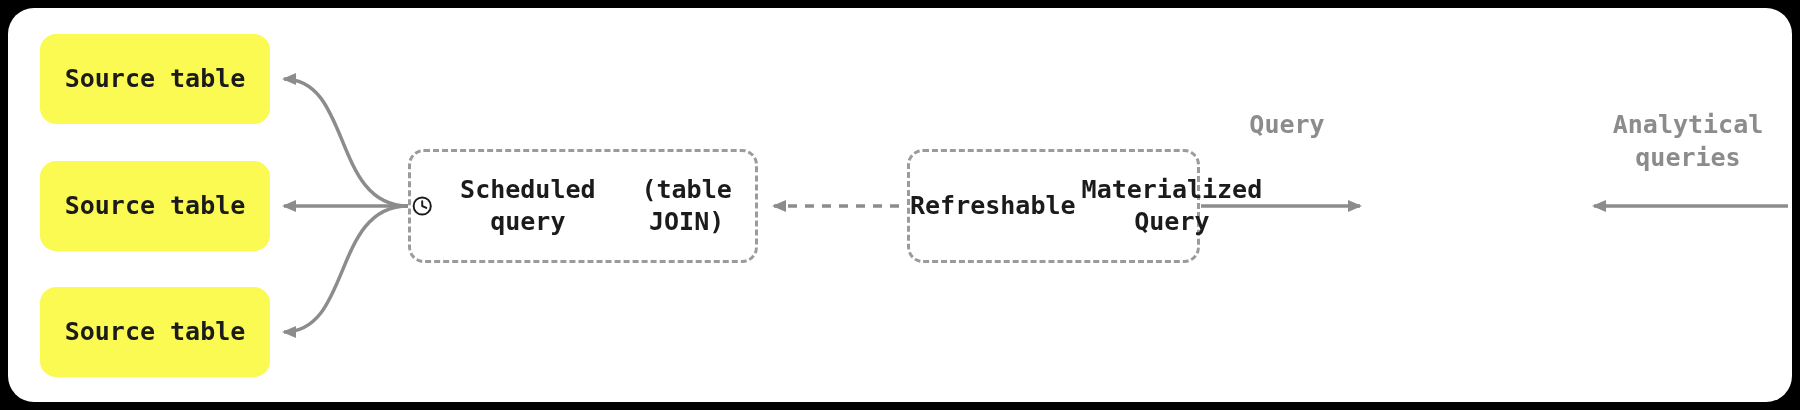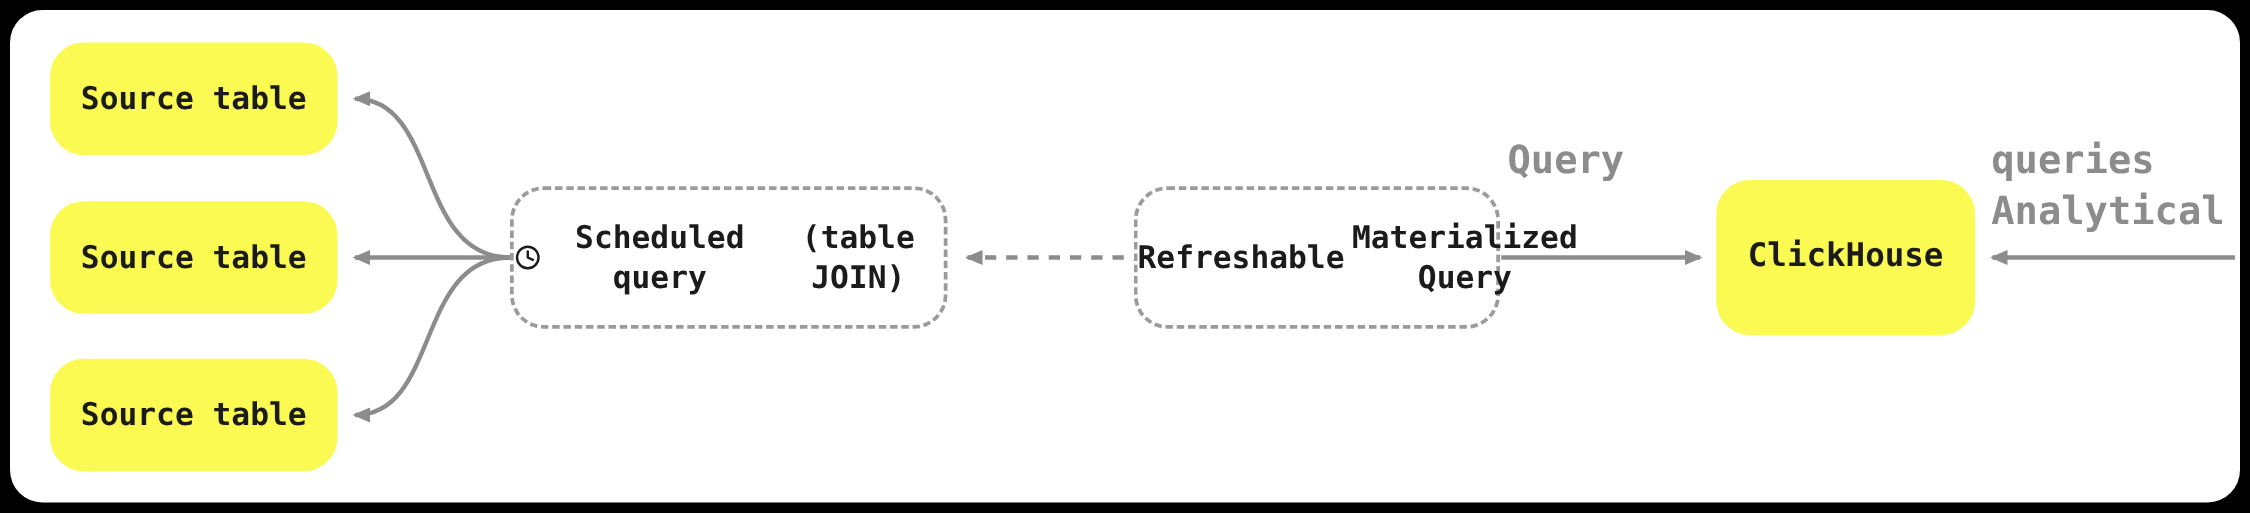--- a/index.html
+++ b/index.html
@@ -23,21 +23,21 @@
     z-index:1;
   }
   .node {
     position:absolute;
     display:flex;
     align-items:center;
     justify-content:center;
     font-weight:bold;
     font-size:25px;
     color:#1b1b1b;
-    border-radius:27px;
+    border-radius:16px;
     text-align:center;
     z-index:2;
     box-sizing:border-box;
     line-height:1.3;
   }
   .yellow { background:#FAFA52; }
   .dashed {
     background:#ffffff;
     border:3px dashed #9b9b9b;
     flex-direction:row;
@@ -55,22 +55,23 @@
     justify-content:center;
     gap:10px;
   }
   .clock {
     width:30px; height:30px;
     display:block;
   }
   .flow-label {
     position:absolute;
     font-weight:bold;
-    font-size:31px;
+    font-size:25px;
     color:#8c8c8c;
+    text-align:center;
     line-height:1.32;
     z-index:2;
   }
   .query-results { left:1206px; top:108px; width:162px; }
   .analytical   { left:1593px; top:108px; width:190px; }
 </style>
 </head>
 <body>
 
 <div class="stage">
@@ -109,25 +110,22 @@
       <span>Scheduled query</span>
     </div>
     <div>(table JOIN)</div>
   </div>
 
   <div class="node dashed mv">
     <div>Refreshable</div>
     <div>Materialized Query</div>
   </div>
 
-  <div class="node yellow ch">
-    <span>ClickHouse</span>
-  </div>
 
   <div class="flow-label query-results">
     <div>Query</div>
   </div>
 
   <div class="flow-label analytical">
+    <div>Analytical</div>
     <div>queries</div>
-    <div>Analytical</div>
   </div>
 </div>
 
 </body></html>

